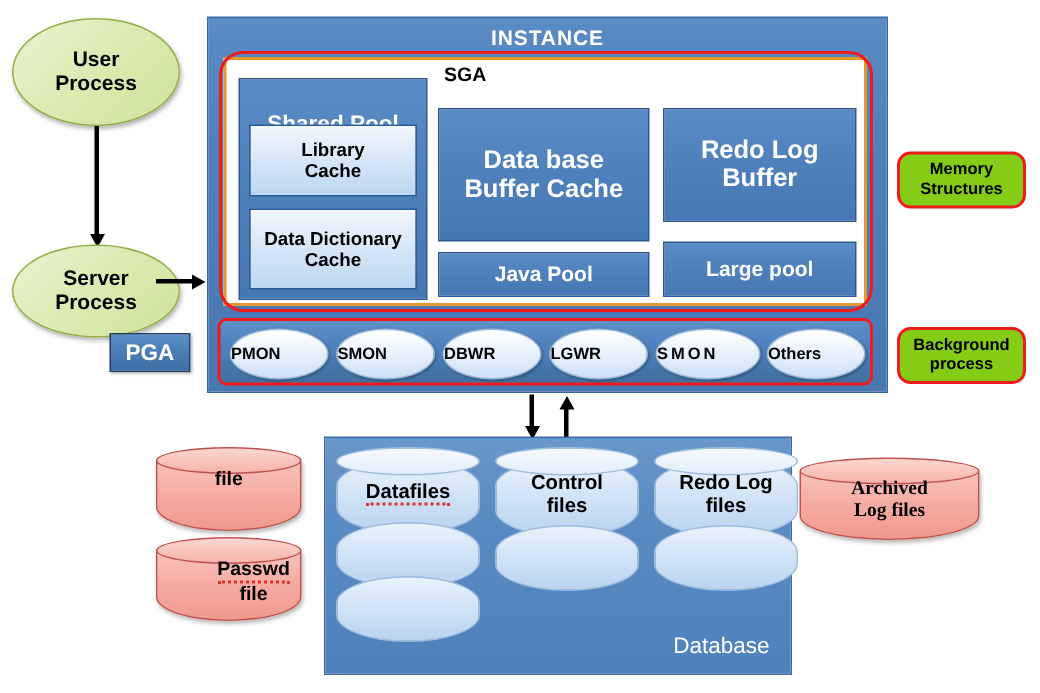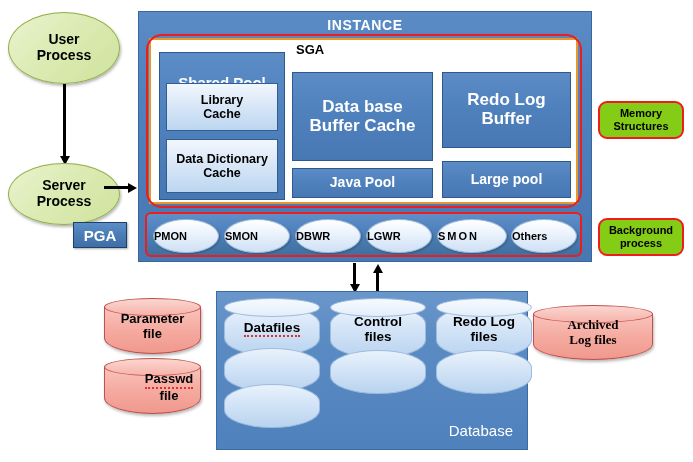--- a/index.html
+++ b/index.html
@@ -346,21 +346,20 @@
     <div class="cyl-label" style="top:16px;">
       <div>Redo Log</div>
       <div>files</div>
     </div>
   </div>
 
   <div class="pink-cyl" style="left:104px; top:298px; width:97px; height:56px;">
     <div class="body"></div>
     <div class="top"></div>
     <div class="lbl" style="top:14px;">
-      <div>Parameter</div>
       <div>file</div>
     </div>
   </div>
 
   <div class="pink-cyl" style="left:104px; top:358px; width:97px; height:56px;">
     <div class="body"></div>
     <div class="top"></div>
     <div class="lbl" style="top:14px;margin-left:33px;">
       <span class="squiggle">Passwd</span>
       <div>file</div>

